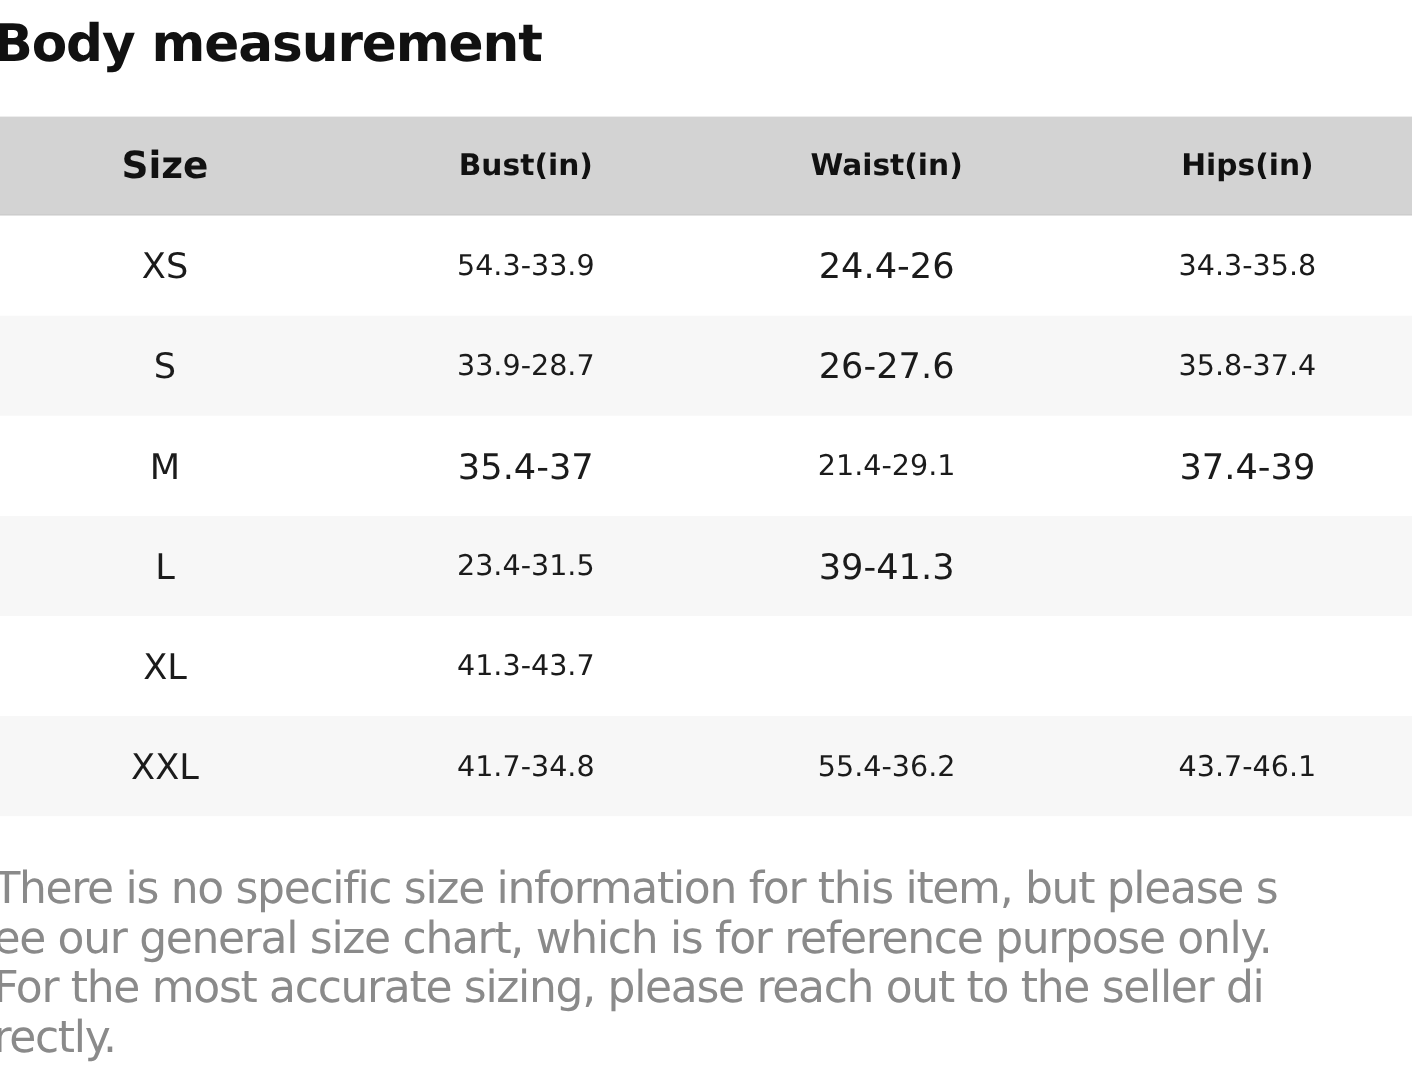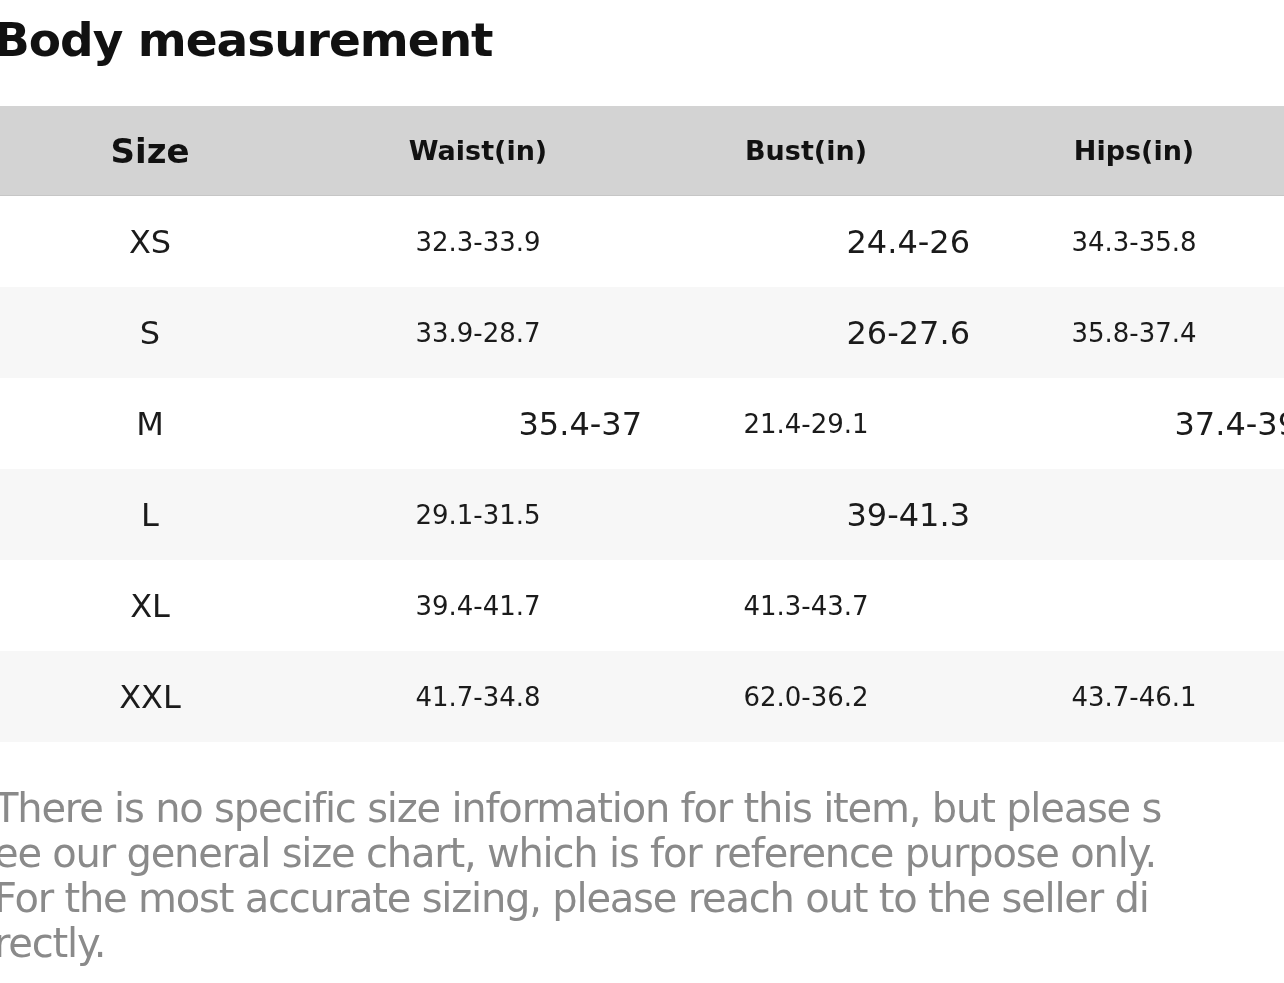--- a/index.html
+++ b/index.html
@@ -23,84 +23,83 @@
     display:flex;align-items:center;height:90px;
     background:#d3d3d3;border-bottom:1px solid #c6c6c6;box-sizing:border-box;
   }
   .th{width:25%;text-align:center;font-weight:700;color:#111111;font-size:27px;}
   .th.size-col{font-size:34px;}
 
   .tbody .trow{display:flex;align-items:center;height:91px;background:#ffffff;}
   .tbody .trow:nth-child(even){background:#f7f7f7;}
   .td{width:25%;text-align:center;color:#1b1b1b;}
   .td.sz{font-size:32px;}
-  .td.lg{font-size:32px;text-align:right;}
+  .td.lg{font-size:32px;}
   .td.sm{font-size:26px;}
 
   .footnote{
     margin:44px 0 0 8px;
     color:#8a8a8a;font-size:40px;line-height:45px;letter-spacing:-1.2px;
   }
   .footnote .note-line{white-space:nowrap;}
 </style>
 </head>
 <body>
 
 <div class="canvas">
 
   <h1 class="page-title">Body measurement</h1>
 
   <div class="size-table">
 
     <div class="thead">
       <div class="th size-col">Size</div>
+      <div class="th">Bust(in)</div>
       <div class="th">Waist(in)</div>
-      <div class="th">Bust(in)</div>
       <div class="th">Hips(in)</div>
     </div>
 
     <div class="tbody">
 
       <div class="trow">
         <div class="td sz">XS</div>
-        <div class="td sm">32.3-33.9</div>
+        <div class="td sm">54.3-33.9</div>
         <div class="td lg">24.4-26</div>
         <div class="td sm">34.3-35.8</div>
       </div>
 
       <div class="trow">
         <div class="td sz">S</div>
         <div class="td sm">33.9-28.7</div>
         <div class="td lg">26-27.6</div>
         <div class="td sm">35.8-37.4</div>
       </div>
 
       <div class="trow">
         <div class="td sz">M</div>
         <div class="td lg">35.4-37</div>
         <div class="td sm">21.4-29.1</div>
         <div class="td lg">37.4-39</div>
       </div>
 
       <div class="trow">
         <div class="td sz">L</div>
-        <div class="td sm">29.1-31.5</div>
+        <div class="td sm">23.4-31.5</div>
         <div class="td lg">39-41.3</div>
       </div>
 
       <div class="trow">
         <div class="td sz">XL</div>
-        <div class="td sm">39.4-41.7</div>
         <div class="td sm">41.3-43.7</div>
       </div>
 
       <div class="trow">
         <div class="td sz">XXL</div>
         <div class="td sm">41.7-34.8</div>
-        <div class="td sm">62.0-36.2</div>
+        <div class="td sm">55.4-36.2</div>
         <div class="td sm">43.7-46.1</div>
       </div>
 
     </div>
   </div>
 
   <div class="footnote">
     <div class="note-line">There is no specific size information for this item, but please s</div>
     <div class="note-line">ee our general size chart, which is for reference purpose only.</div>
     <div class="note-line">For the most accurate sizing, please reach out to the seller di</div>

